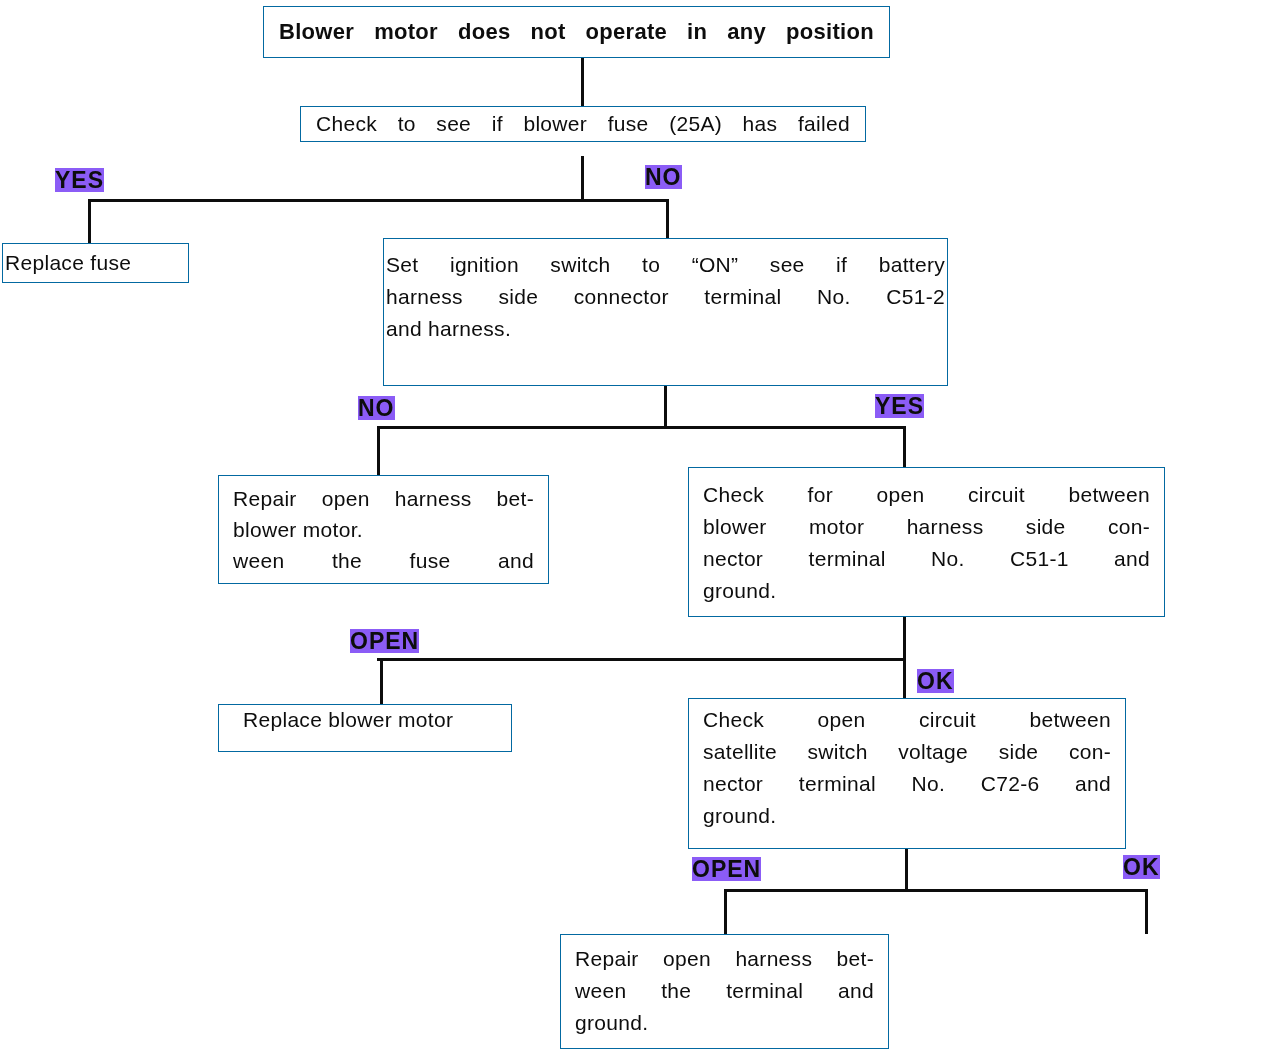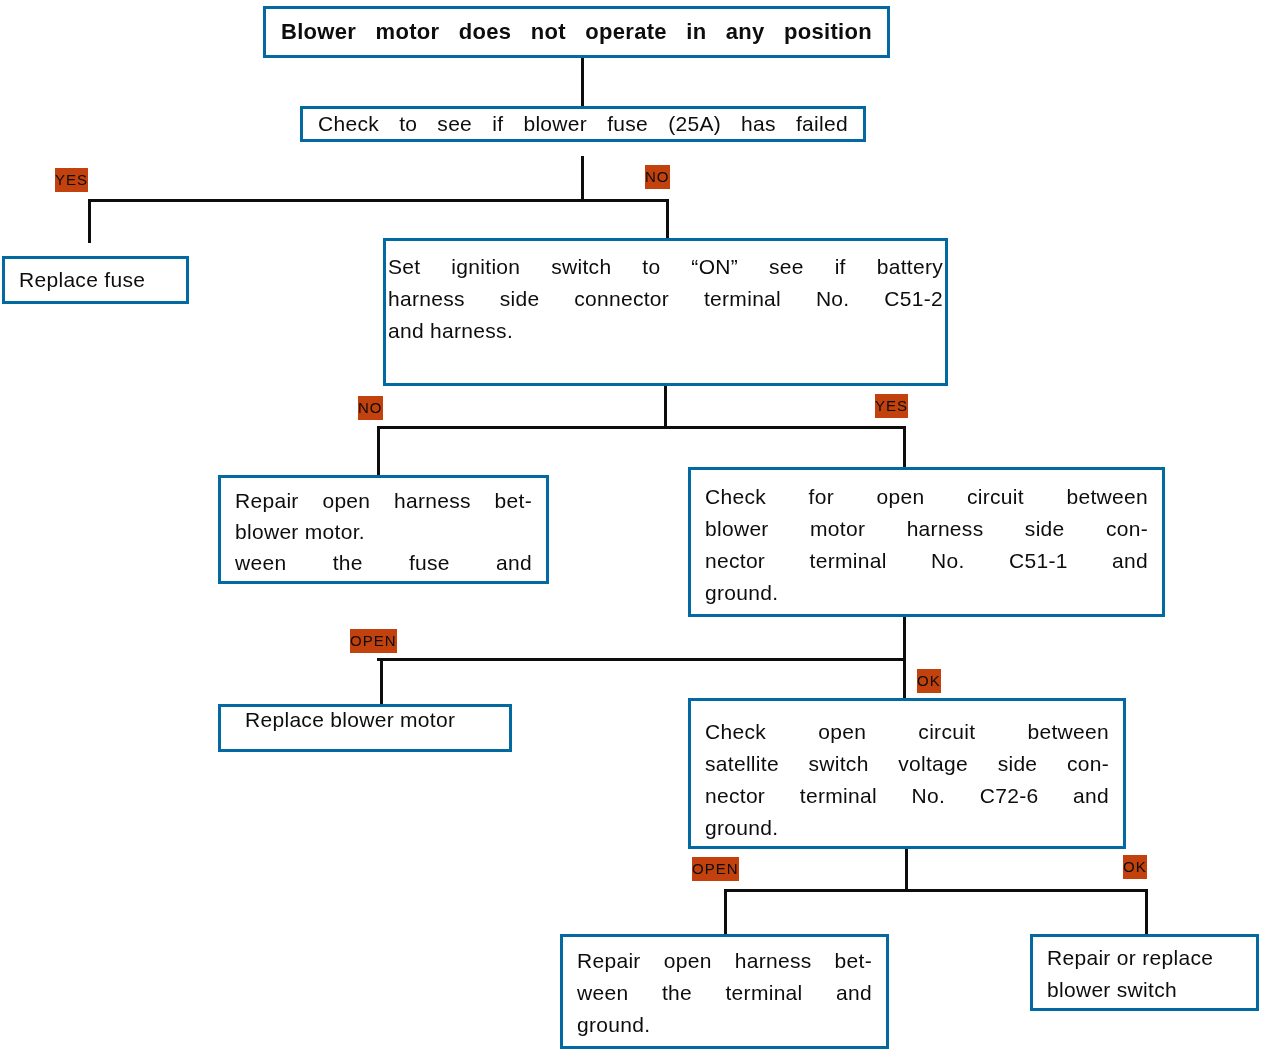--- a/index.html
+++ b/index.html
@@ -7,21 +7,21 @@
     position:relative;
     width:1280px;height:1052px;
     background:#ffffff;
     font-family:"Liberation Sans","DejaVu Sans",sans-serif;
     color:#0d0d0d;
     overflow:hidden;
   }
   .node{
     position:absolute;
     box-sizing:border-box;
-    border:3px solid #0369a1;
+    border:1px solid #0369a1;
     background:#ffffff;
     font-size:21px;
     letter-spacing:0.3px;
     line-height:32px;
   }
   .node.single{
     display:flex;
     align-items:center;
   }
   .node.fill{ 
@@ -34,24 +34,25 @@
     text-align-last:justify;
     white-space:normal;
     width:100%;
   }
   .bold{font-weight:bold;font-size:22px;}
   .edge{position:absolute;background:#0d0d0d;}
   .edge.h{height:3px;}
   .edge.v{width:3px;}
   .edge-label{
     position:absolute;
-    font-size:15px;
+    font-size:23px;
     letter-spacing:1px;
-    background:#c2410c;
+    background:#8b5cf6;
     line-height:24px;
+    font-weight:bold;
   }
 </style>
 </head>
 <body>
 
 <div id="canvas">
 
   <div class="edge v" style="left:581px;top:58px;height:48px"></div>
   <div class="edge v" style="left:581px;top:156px;height:46px"></div>
   <div class="edge h" style="left:88px;top:199px;width:581px"></div>
@@ -79,21 +80,21 @@
   <div class="edge-label" style="left:1123px;top:855px">OK</div>
 
   <div class="node single fill" style="left:263px;top:6px;width:627px;height:52px">
     <span class="ln j bold">Blower motor does not operate in any position</span>
   </div>
 
   <div class="node single fill" style="left:300px;top:106px;width:566px;height:36px">
     <span class="ln j">Check to see if blower fuse (25A) has failed</span>
   </div>
 
-  <div class="node single" style="left:2px;top:256px;width:187px;height:48px;padding:0 10px 0 14px">
+  <div class="node single" style="left:2px;top:243px;width:187px;height:40px;padding:0 10px 0 2px">
     <span class="ln">Replace fuse</span>
   </div>
 
   <div class="node" style="left:383px;top:238px;width:565px;height:148px;padding:10px 2px">
     <span class="ln j">Set ignition switch to “ON” see if battery</span>
     <span class="ln j">harness side connector terminal No. C51-2</span>
     <span class="ln">and harness.</span>
   </div>
 
   <div class="node" style="left:218px;top:475px;width:331px;height:109px;padding:7px 14px;line-height:31px">
@@ -106,31 +107,27 @@
     <span class="ln j">Check for open circuit between</span>
     <span class="ln j">blower motor harness side con-</span>
     <span class="ln j">nector terminal No. C51-1 and</span>
     <span class="ln">ground.</span>
   </div>
 
   <div class="node single" style="left:218px;top:704px;width:294px;height:48px;padding:0 0 16px 24px">
     <span class="ln">Replace blower motor</span>
   </div>
 
-  <div class="node" style="left:688px;top:698px;width:438px;height:151px;padding:15px 14px">
+  <div class="node" style="left:688px;top:698px;width:438px;height:151px;padding:5px 14px">
     <span class="ln j">Check open circuit between</span>
     <span class="ln j">satellite switch voltage side con-</span>
     <span class="ln j">nector terminal No. C72-6 and</span>
     <span class="ln">ground.</span>
   </div>
 
   <div class="node" style="left:560px;top:934px;width:329px;height:115px;padding:8px 14px">
     <span class="ln j">Repair open harness bet-</span>
     <span class="ln j">ween the terminal and</span>
     <span class="ln">ground.</span>
   </div>
 
-  <div class="node" style="left:1030px;top:934px;width:229px;height:77px;padding:5px 14px">
-    <span class="ln">Repair or replace</span>
-    <span class="ln">blower switch</span>
-  </div>
 
 </div>
 
 </body></html>

